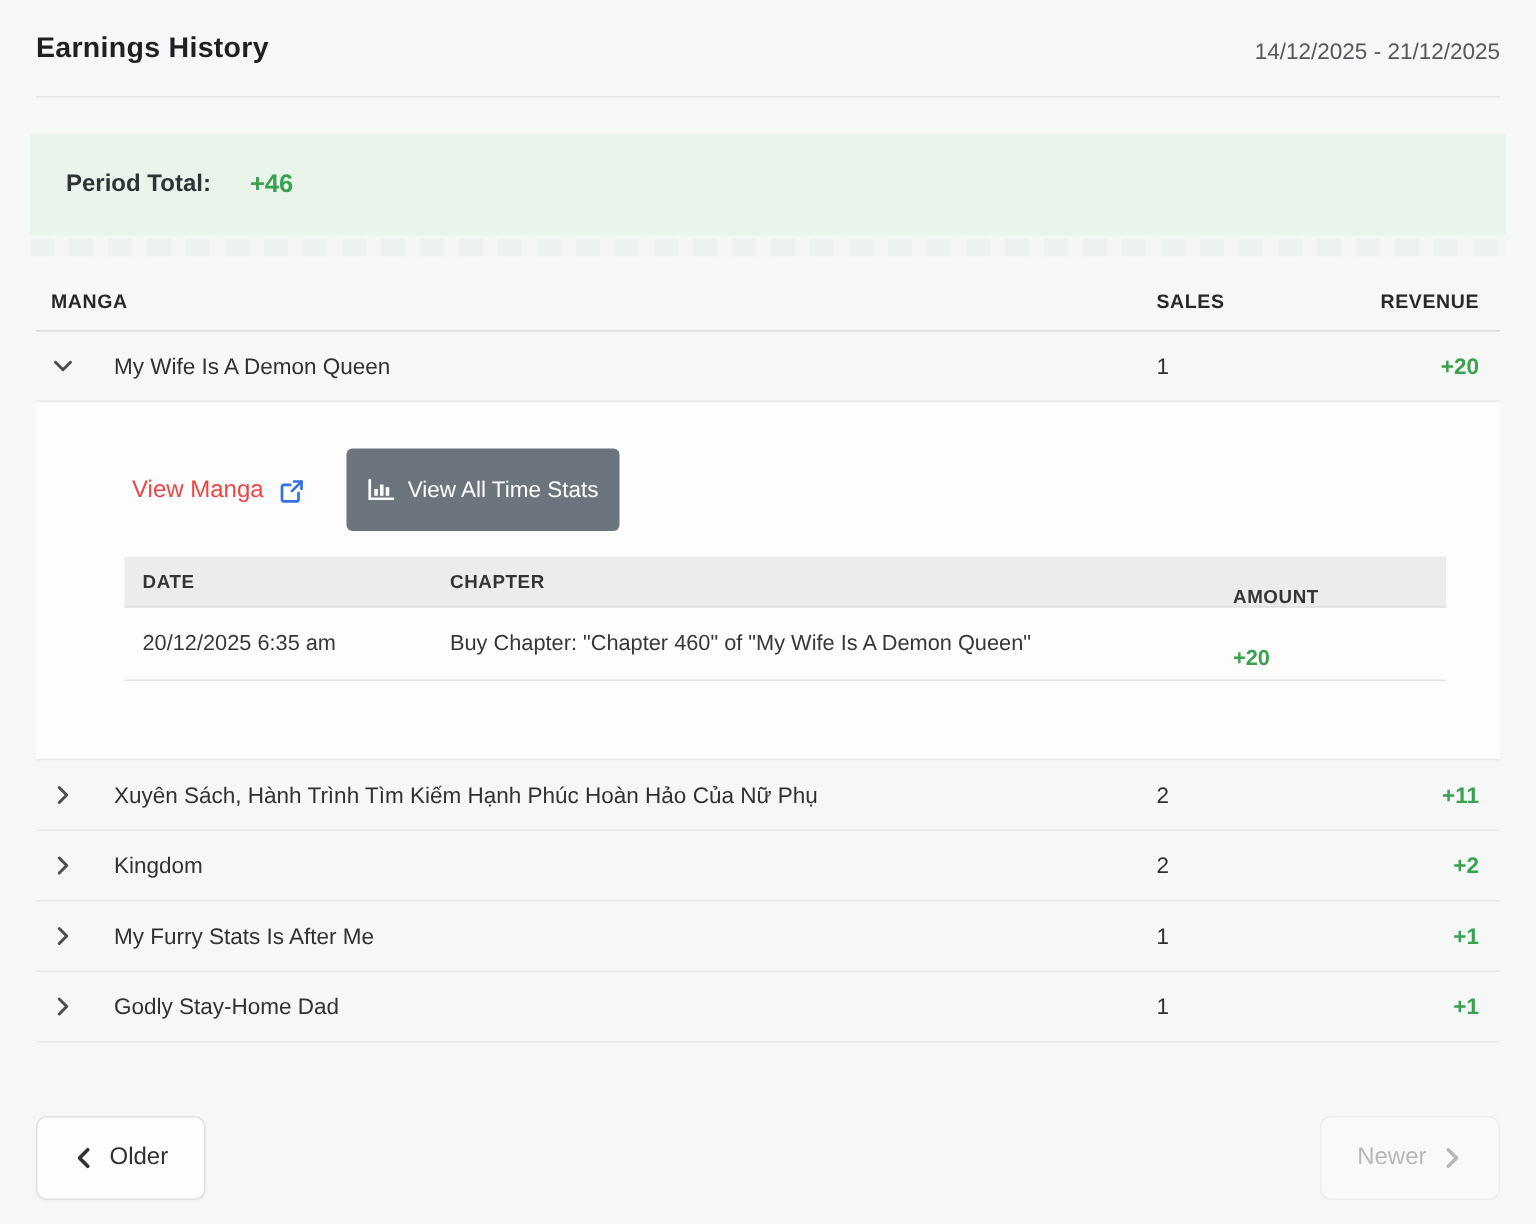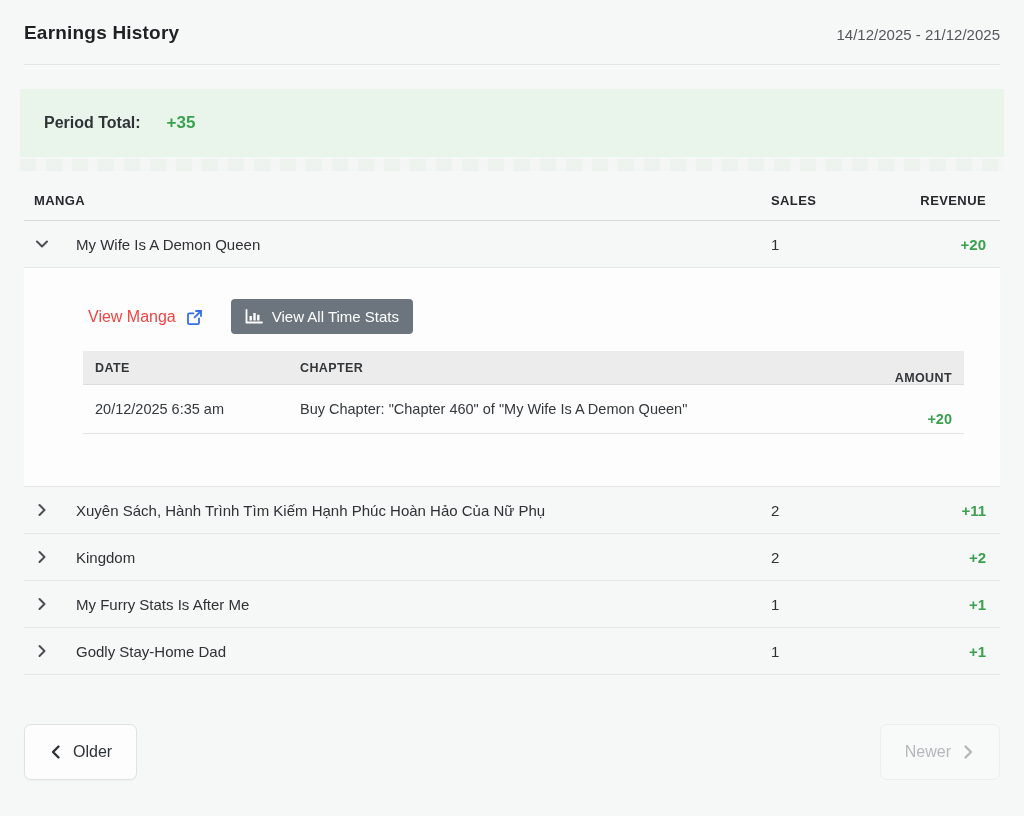--- a/index.html
+++ b/index.html
@@ -72,37 +72,37 @@
     padding: 31px 36px 52px 59px;
   }
   .panel-actions { display: flex; align-items: center; gap: 28px; margin-left: 5px; }
   .view-manga-link {
     color: #ef4444; font-size: 16px; text-decoration: none;
     display: inline-flex; align-items: flex-end; gap: 10px; cursor: pointer;
   }
   .stats-button {
     background: #6c757d; color: #ffffff; border: none; border-radius: 4px;
     font-family: "Liberation Sans", sans-serif;
-    font-size: 15px; padding: 9px 14px; display: inline-flex; align-items: center; gap: 9px;
+    font-size: 15px; padding: 19px 14px; display: inline-flex; align-items: center; gap: 9px;
     cursor: pointer;
   }
   .sub-table { margin-top: 17px; }
   .sub-thead, .sub-row {
     display: grid;
     grid-template-columns: 205px 1fr 130px;
     align-items: center;
   }
   .sub-thead {
     background: #ececec;
     height: 34px;
     padding: 0 12px;
     border-bottom: 1px solid #dddddd;
   }
   .sub-th { font-size: 12.5px; font-weight: bold; color: #333639; letter-spacing: .4px; }
-  .sub-th.right, .sub-cell.right { text-align: right; margin-top: 20px; }
+  .sub-th.right, .sub-cell.right { text-align: left; margin-top: 20px; }
   .sub-row {
     height: 49px;
     padding: 0 12px;
     border-bottom: 1px solid #e2e3e4;
     background: transparent;
   }
   .sub-cell { font-size: 14.5px; color: #34383b; }
   .sub-cell.amount { font-weight: bold; color: #3aa14e; }
 
   
@@ -137,21 +137,21 @@
 
 <div class="page">
 
   <div class="page-header">
     <div class="page-title">Earnings History</div>
     <div class="date-range">14/12/2025 - 21/12/2025</div>
   </div>
 
   <div class="period-banner">
     <span class="period-label">Period Total:</span>
-    <span class="period-value">+35</span>
+    <span class="period-value">+46</span>
   </div>
   <div class="banner-fade"></div>
 
   <div class="earnings-table">
 
     <div class="thead-row">
       <div class="th">MANGA</div>
       <div class="th">SALES</div>
       <div class="th right">REVENUE</div>
     </div>

